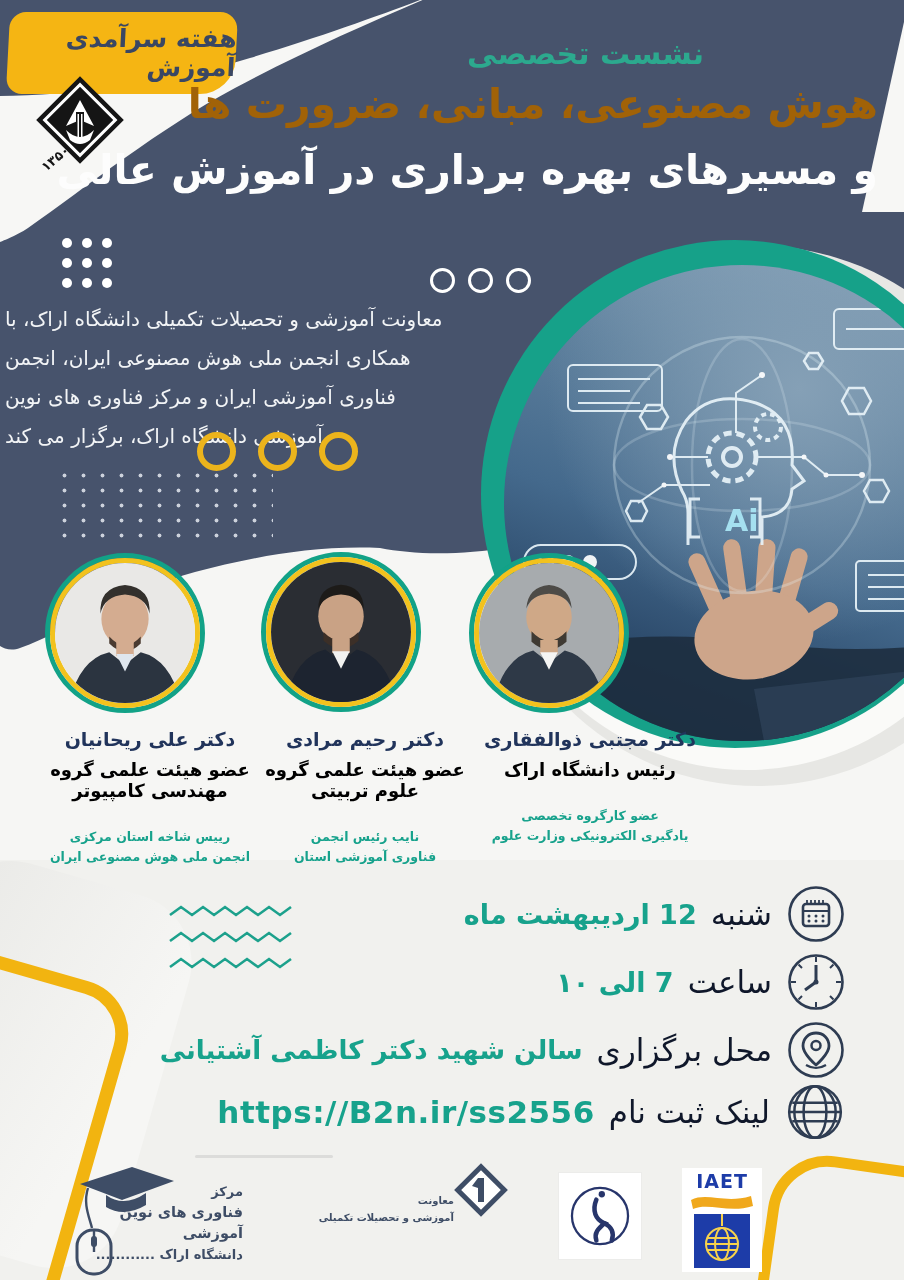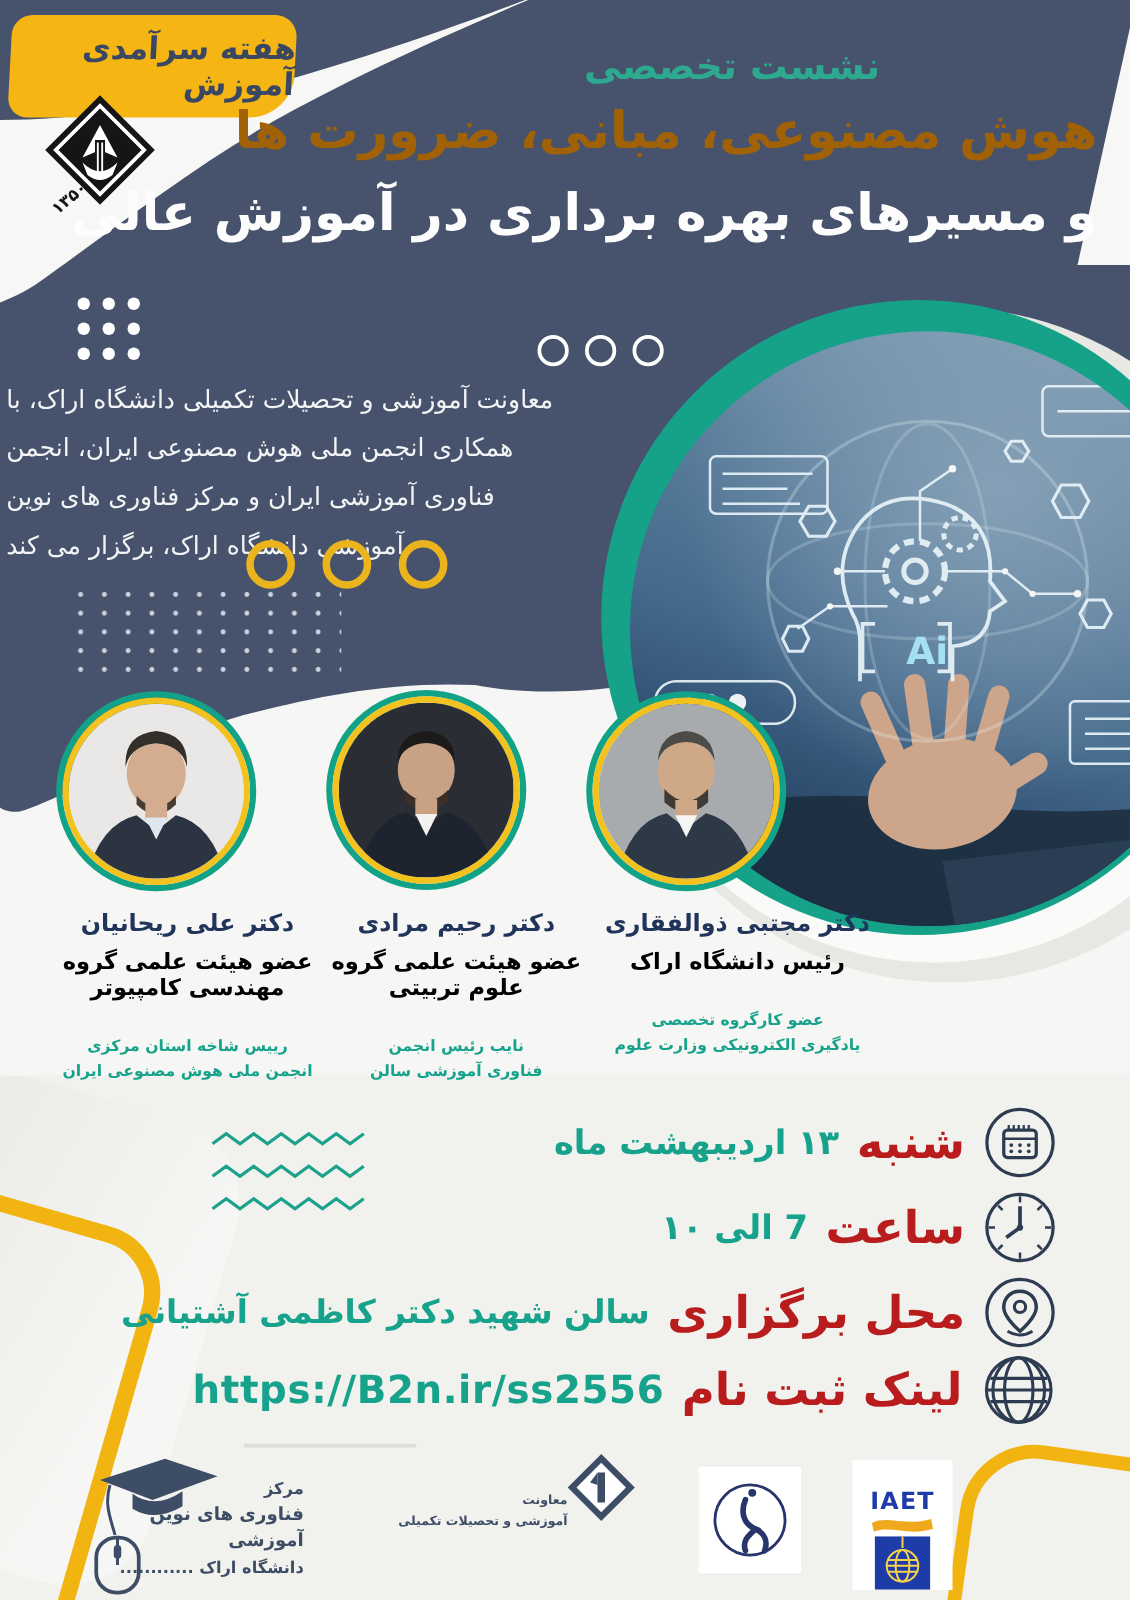--- a/index.html
+++ b/index.html
@@ -57,21 +57,21 @@
   .colM{left:240px;width:250px;}
   .colL{left:20px;width:260px;}
   .sp-name{color:#21345B;font-weight:700;font-size:19px;text-align:center;}
   .sp-role1{margin-top:9px;color:#000000;font-weight:700;font-size:18px;}
   .sp-role23{margin-top:26px;color:#17A28C;font-weight:700;font-size:12.5px;line-height:1.6;}
   
   .detail-row{
     position:absolute;right:58px;display:flex;align-items:center;gap:14px;
     direction:rtl;height:64px;
   }
-  .d-label{color:#b91c1c;font-weight:700;font-size:36px;white-space:nowrap;}
+  .d-label{color:#0f172a;font-weight:400;font-size:31px;white-space:nowrap;}
   .d-value{color:#17A28C;font-weight:700;font-size:27px;white-space:nowrap;}
   .d-url{font-size:31px;letter-spacing:.5px;}
   .zigzag{left:168px;top:905px;}
   
   .blob-gray{
     left:-95px;top:872px;width:255px;height:385px;border-radius:70px;
     background:linear-gradient(105deg,#e9e9e6 0%,#f6f6f4 75%);
     transform:rotate(16deg);
   }
   .yline-left{
@@ -86,21 +86,21 @@
   .divider{left:195px;top:1155px;width:138px;height:3px;background:#dcdcda;border-radius:2px;}
   
   .ft-text{color:#3E4D66;font-weight:700;text-align:right;direction:rtl;}
   .edtech-text{left:95px;top:1182px;width:148px;font-size:13px;line-height:1.5;}
   .edtech-text .l2{font-size:14.5px;}
   .deputy-text{left:318px;top:1192px;width:136px;font-size:10px;line-height:1.7;text-align:right;}
   .iaet{
     left:682px;top:1168px;width:80px;height:104px;background:#fff;
     display:flex;flex-direction:column;align-items:center;padding-top:2px;box-sizing:border-box;
   }
-  .iaet-word{color:#1D3CA8;font-weight:700;font-size:19px;letter-spacing:1px;margin-top:20px;}
+  .iaet-word{color:#1D3CA8;font-weight:700;font-size:19px;letter-spacing:1px;}
   .aisoc{
     left:558px;top:1172px;width:84px;height:88px;background:#fff;
     display:flex;align-items:center;justify-content:center;
     box-shadow:0 0 0 1px #ececea inset;
   }
 </style>
 </head>
 <body>
 
 <div class="poster">
@@ -284,21 +284,21 @@
     <div class="sp-role23">
       <div>عضو کارگروه تخصصی</div>
       <div>یادگیری الکترونیکی وزارت علوم</div>
     </div>
   </div>
   <div class="abs sp-col colM" dir="rtl">
     <div class="sp-name">دکتر رحیم مرادی</div>
     <div class="sp-role1">عضو هیئت علمی گروه علوم تربیتی</div>
     <div class="sp-role23">
       <div>نایب رئیس انجمن</div>
-      <div>فناوری آموزشی سالن</div>
+      <div>فناوری آموزشی استان</div>
     </div>
   </div>
   <div class="abs sp-col colL" dir="rtl">
     <div class="sp-name">دکتر علی ریحانیان</div>
     <div class="sp-role1">عضو هیئت علمی گروه مهندسی کامپیوتر</div>
     <div class="sp-role23">
       <div>رییس شاخه استان مرکزی</div>
       <div>انجمن ملی هوش مصنوعی ایران</div>
     </div>
   </div>
@@ -328,21 +328,21 @@
       <g fill="#2E3C52">
         <circle cx="23" cy="32" r="1.5"></circle>
           <circle cx="30" cy="32" r="1.5"></circle>
           <circle cx="37" cy="32" r="1.5"></circle>
         <circle cx="23" cy="37" r="1.5"></circle>
           <circle cx="30" cy="37" r="1.5"></circle>
           <circle cx="37" cy="37" r="1.5"></circle>
       </g>
     </svg>
     <span class="d-label">شنبه</span>
-    <span class="d-value">۱۳ اردیبهشت ماه</span>
+    <span class="d-value">12 اردیبهشت ماه</span>
   </div>
 
   <div class="detail-row" style="top:950px">
     <svg width="60" height="60" viewBox="0 0 60 60">
       <g stroke="#2E3C52" fill="none">
         <circle cx="30" cy="30" r="26.5" stroke-width="2.6"></circle>
         <g stroke-width="2">
           <line x1="30" y1="5" x2="30" y2="10"></line>
             <line x1="30" y1="50" x2="30" y2="55"></line>
           <line x1="5" y1="30" x2="10" y2="30"></line>

